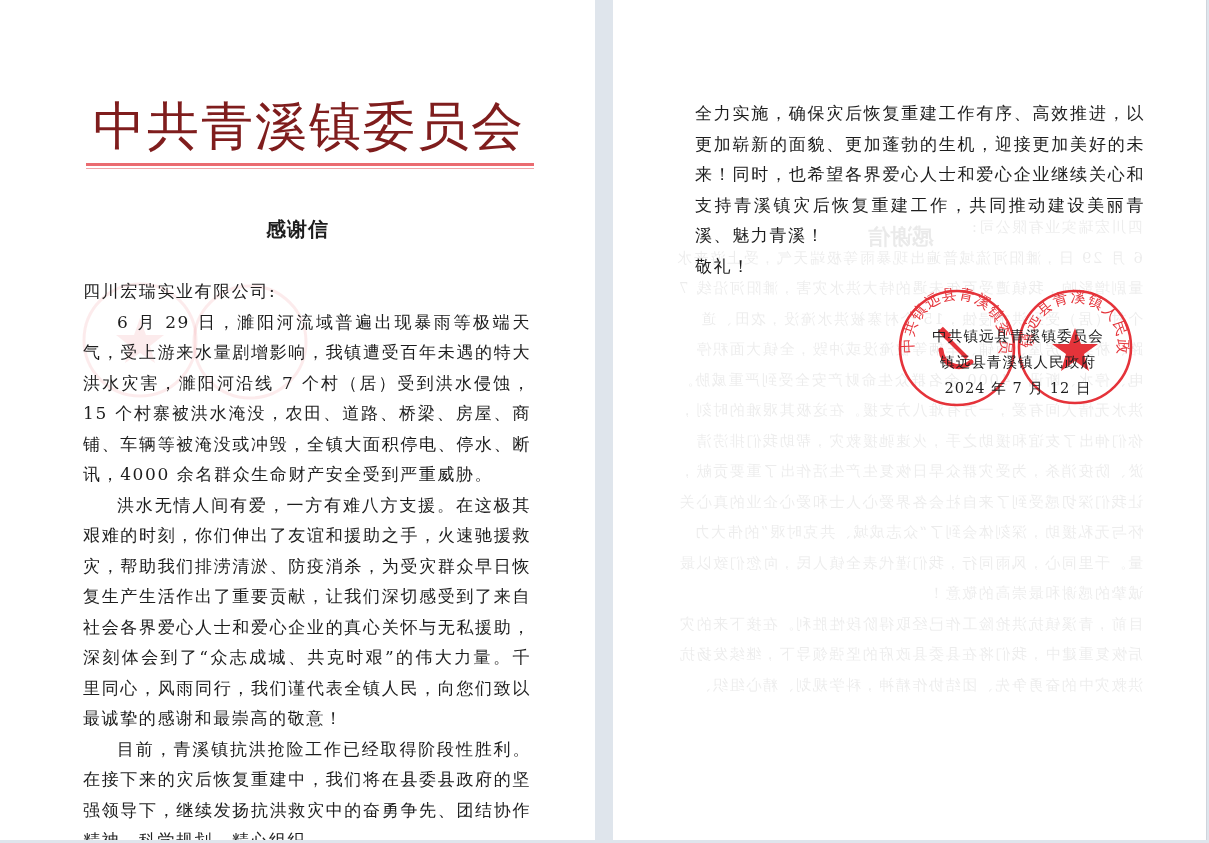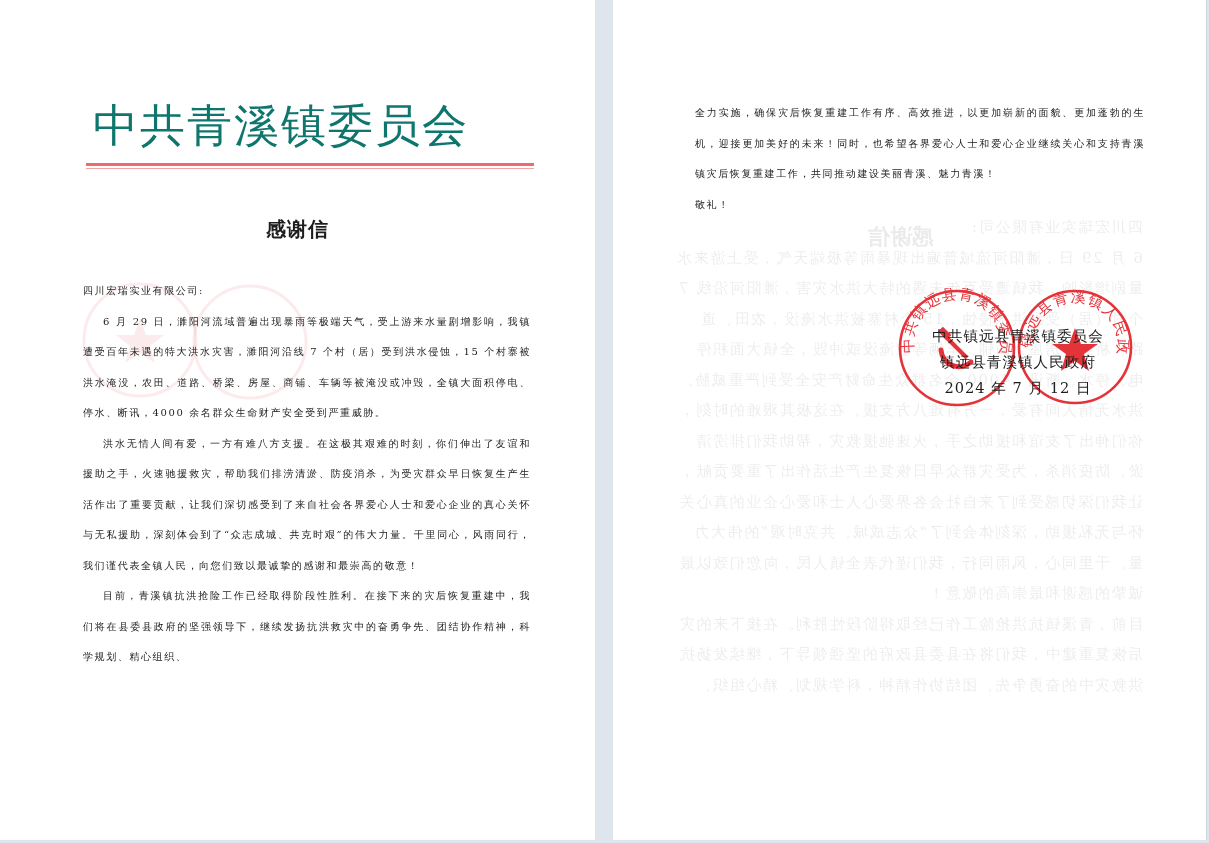--- a/index.html
+++ b/index.html
@@ -24,23 +24,23 @@
     }
     #page-left { left: 0; width: 595px; }
     #page-right { left: 613px; width: 593px; border-right: 1px solid #cfd5dc; }
 
     .letterhead {
       position: absolute;
       left: 93px;
       top: 96px;
       width: 440px;
       text-align: left;
-      color: #0f766e;
+      color: #7f1d1d;
       font-family: "DejaVu Serif", "Liberation Serif", serif;
-      font-size: 45px;
+      font-size: 52px;
       letter-spacing: 2px;
       line-height: 60px;
       white-space: nowrap;
       font-weight: normal;
     }
     .red-rule {
       position: absolute;
       left: 86px;
       width: 448px;
       background: #ea6b70;
@@ -53,21 +53,21 @@
       left: 0;
       width: 595px;
       top: 216px;
       text-align: center;
       font-size: 20px;
       font-weight: bold;
       letter-spacing: 1px;
     }
     .body-text {
       position: absolute;
-      font-size: 10px;
+      font-size: 17px;
       line-height: 30.5px;
       letter-spacing: 1.6px;
       text-align: justify;
       text-align-last: left;
     }
     #page-left .body-text { left: 83px; width: 448px; top: 276px; }
     #page-right .body-text { left: 82px; width: 450px; top: 98px; }
     .body-text p { margin: 0; }
     .body-text p.indent { text-indent: 2em; }
     .body-text p.closing-line { text-indent: 2em; }

